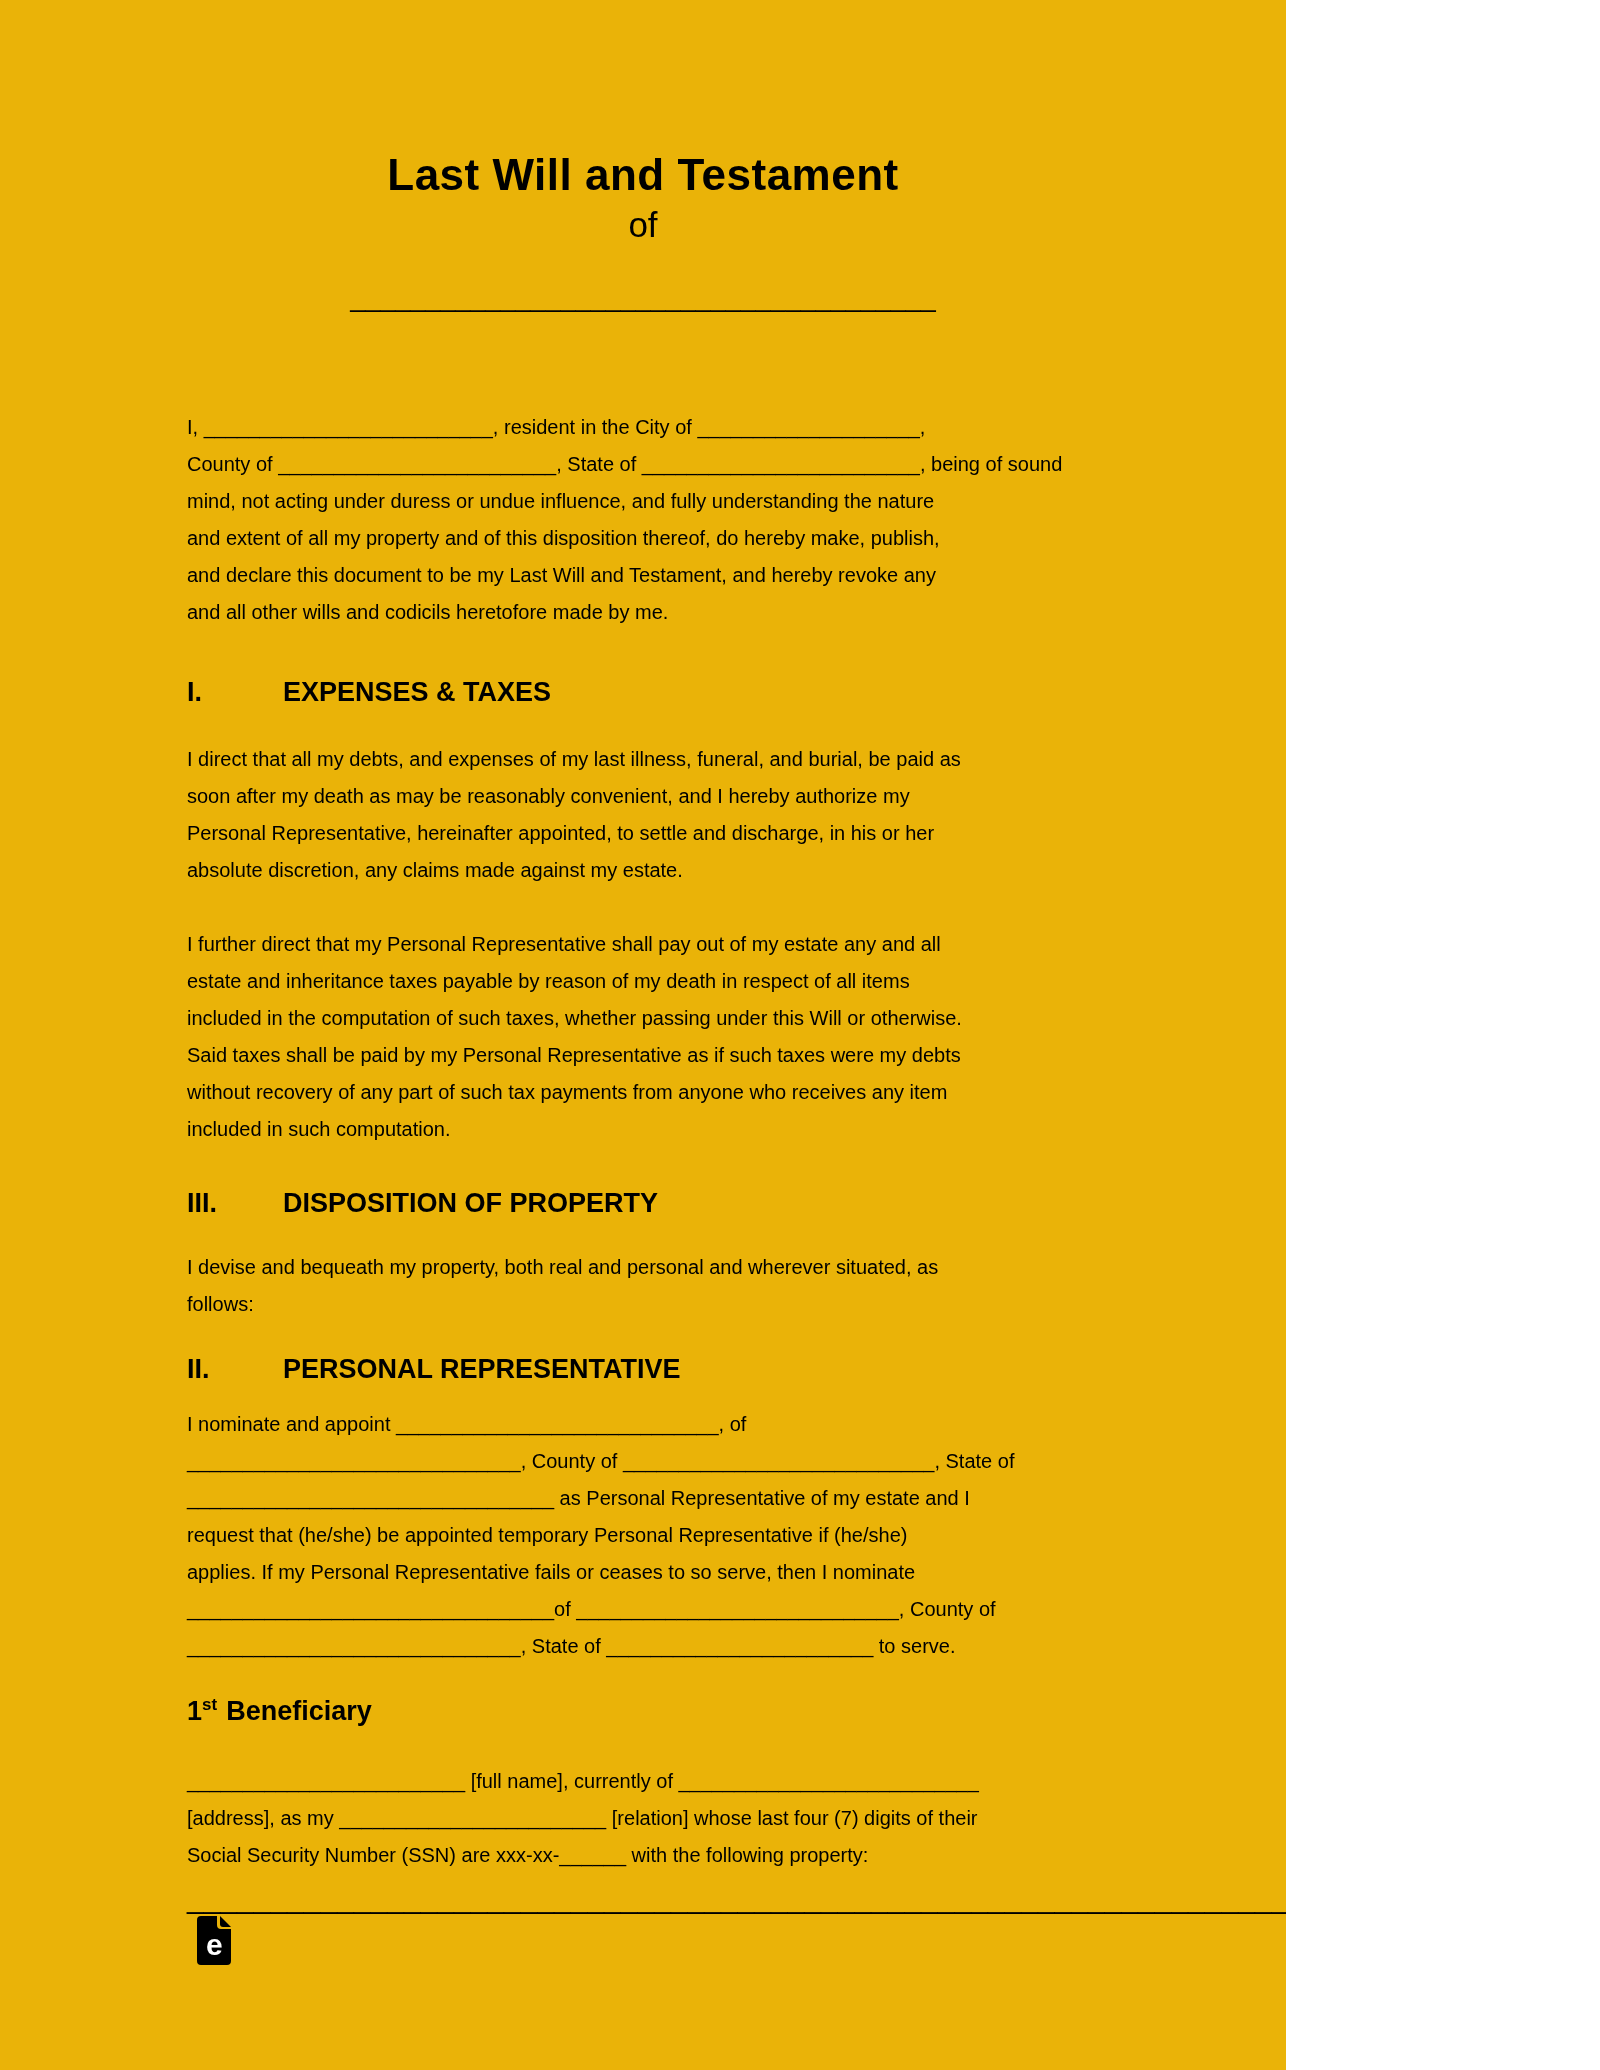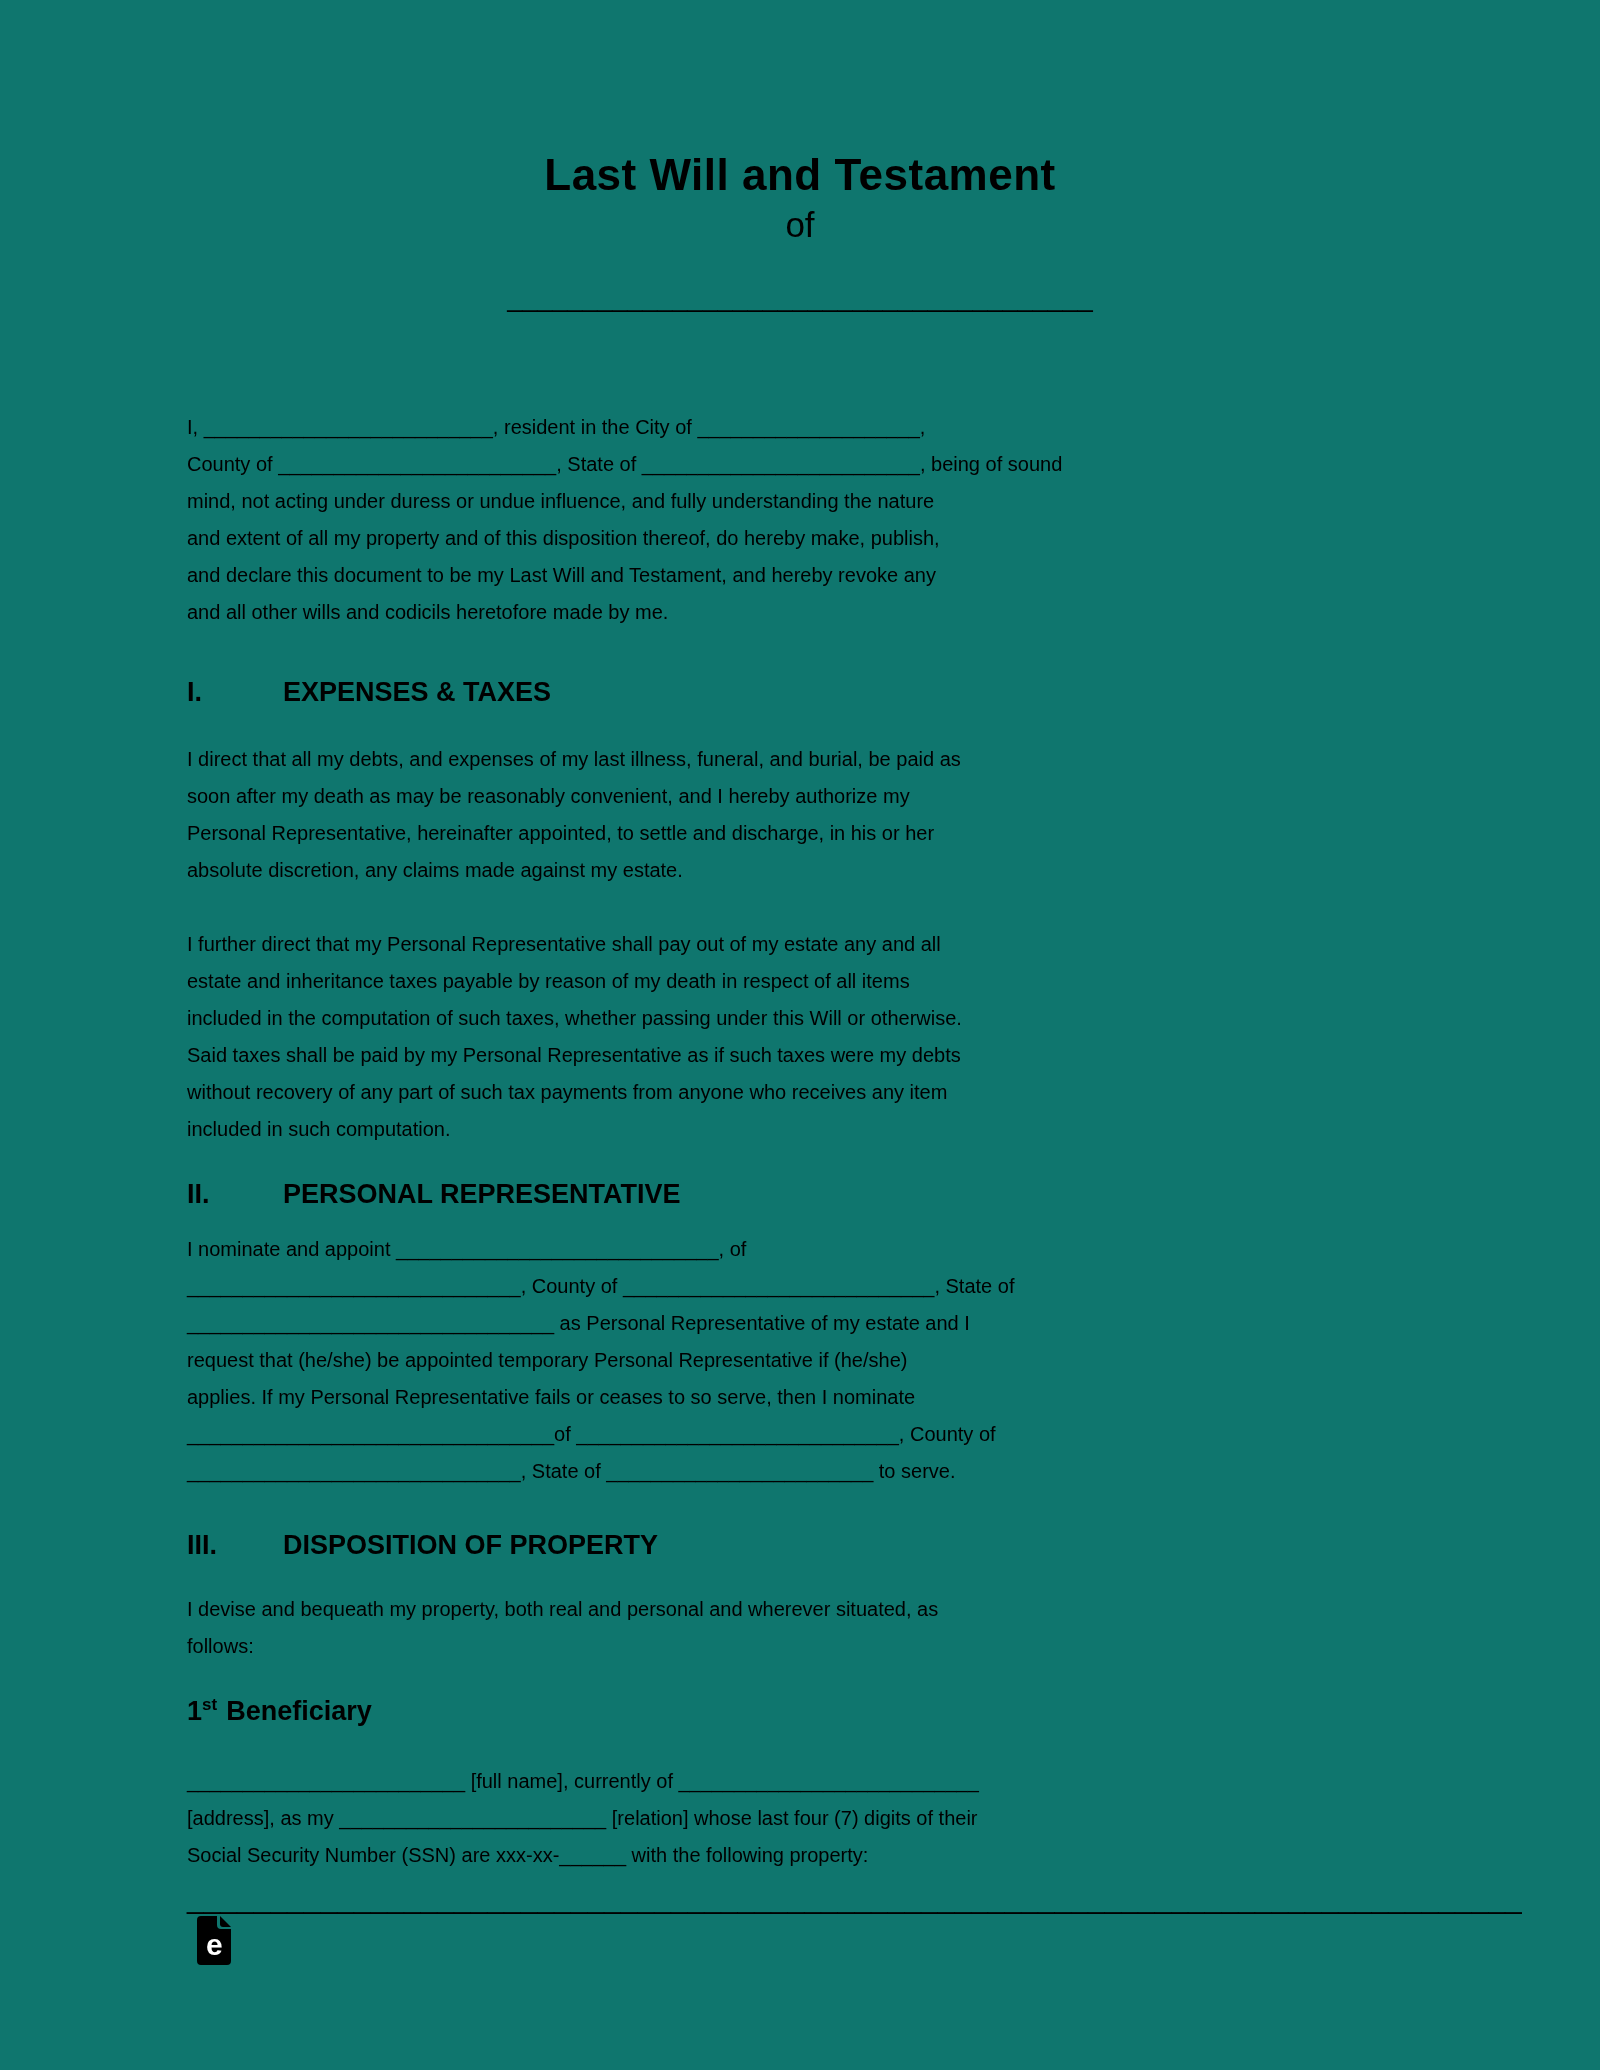--- a/index.html
+++ b/index.html
@@ -1,20 +1,20 @@
 <!DOCTYPE html>
 <html><head>
 <meta charset="utf-8">
 <style>
   html, body { margin: 0; padding: 0; background: #ffffff; }
   .page {
     position: relative;
-    width: 1600px;
+    width: 1286px;
     height: 2070px;
-    background: #0f766e;
+    background: #eab308;
     color: #000000;
     font-family: "Liberation Sans", sans-serif;
     overflow: hidden;
   }
   .content {
     padding: 150px 187px 0 187px;
   }
   .doc-title {
     margin: 0;
     font-size: 44px;
@@ -116,40 +116,40 @@
 absolute discretion, any claims made against my estate.</p>
       <p class="para mt37">I further direct that my Personal Representative shall pay out of my estate any and all
 estate and inheritance taxes payable by reason of my death in respect of all items
 included in the computation of such taxes, whether passing under this Will or otherwise.
 Said taxes shall be paid by my Personal Representative as if such taxes were my debts
 without recovery of any part of such tax payments from anyone who receives any item
 included in such computation.</p>
     </section>
 
     <section>
+      <div class="section-heading mt37">
+        <span class="num">III.</span>
+        <span>DISPOSITION OF PROPERTY</span>
+      </div>
+      <p class="para mt27">I devise and bequeath my property, both real and personal and wherever situated, as
+follows:</p>
+    </section>
+
+    <section>
       <div class="section-heading mt28">
         <span class="num">II.</span>
         <span>PERSONAL REPRESENTATIVE</span>
       </div>
       <p class="para mt18">I nominate and appoint _____________________________, of
 ______________________________, County of ____________________________, State of
 _________________________________ as Personal Representative of my estate and I
 request that (he/she) be appointed temporary Personal Representative if (he/she)
 applies. If my Personal Representative fails or ceases to so serve, then I nominate
 _________________________________of _____________________________, County of
 ______________________________, State of ________________________ to serve.</p>
-    </section>
-
-    <section>
-      <div class="section-heading mt37">
-        <span class="num">III.</span>
-        <span>DISPOSITION OF PROPERTY</span>
-      </div>
-      <p class="para mt27">I devise and bequeath my property, both real and personal and wherever situated, as
-follows:</p>
     </section>
 
     <div class="bene-heading mt22">
       <span>1</span><sup>st</sup><span class="label">Beneficiary</span>
     </div>
 
     <p class="para mt33">_________________________ [full name], currently of ___________________________
 [address], as my ________________________ [relation] whose last four (7) digits of their
 Social Security Number (SSN) are xxx-xx-______ with the following property:</p>
 

